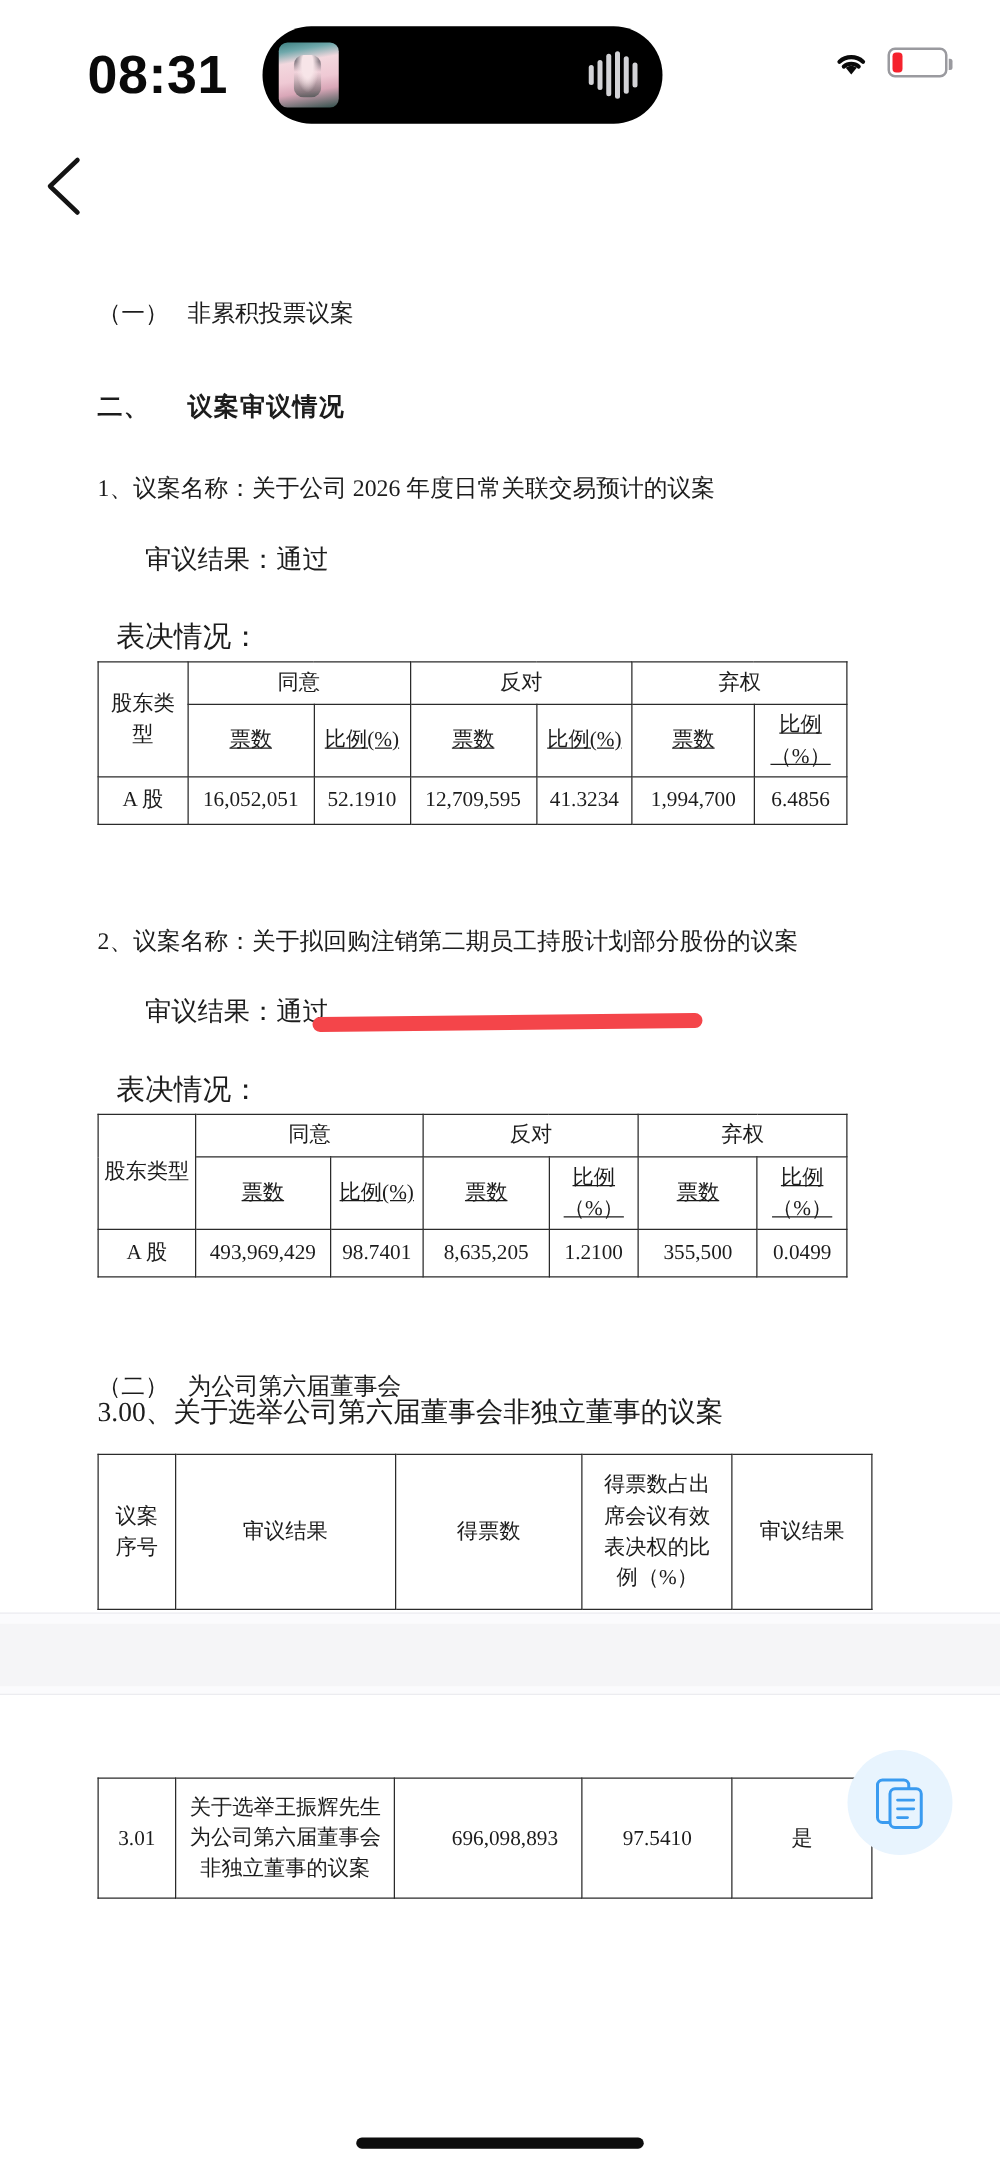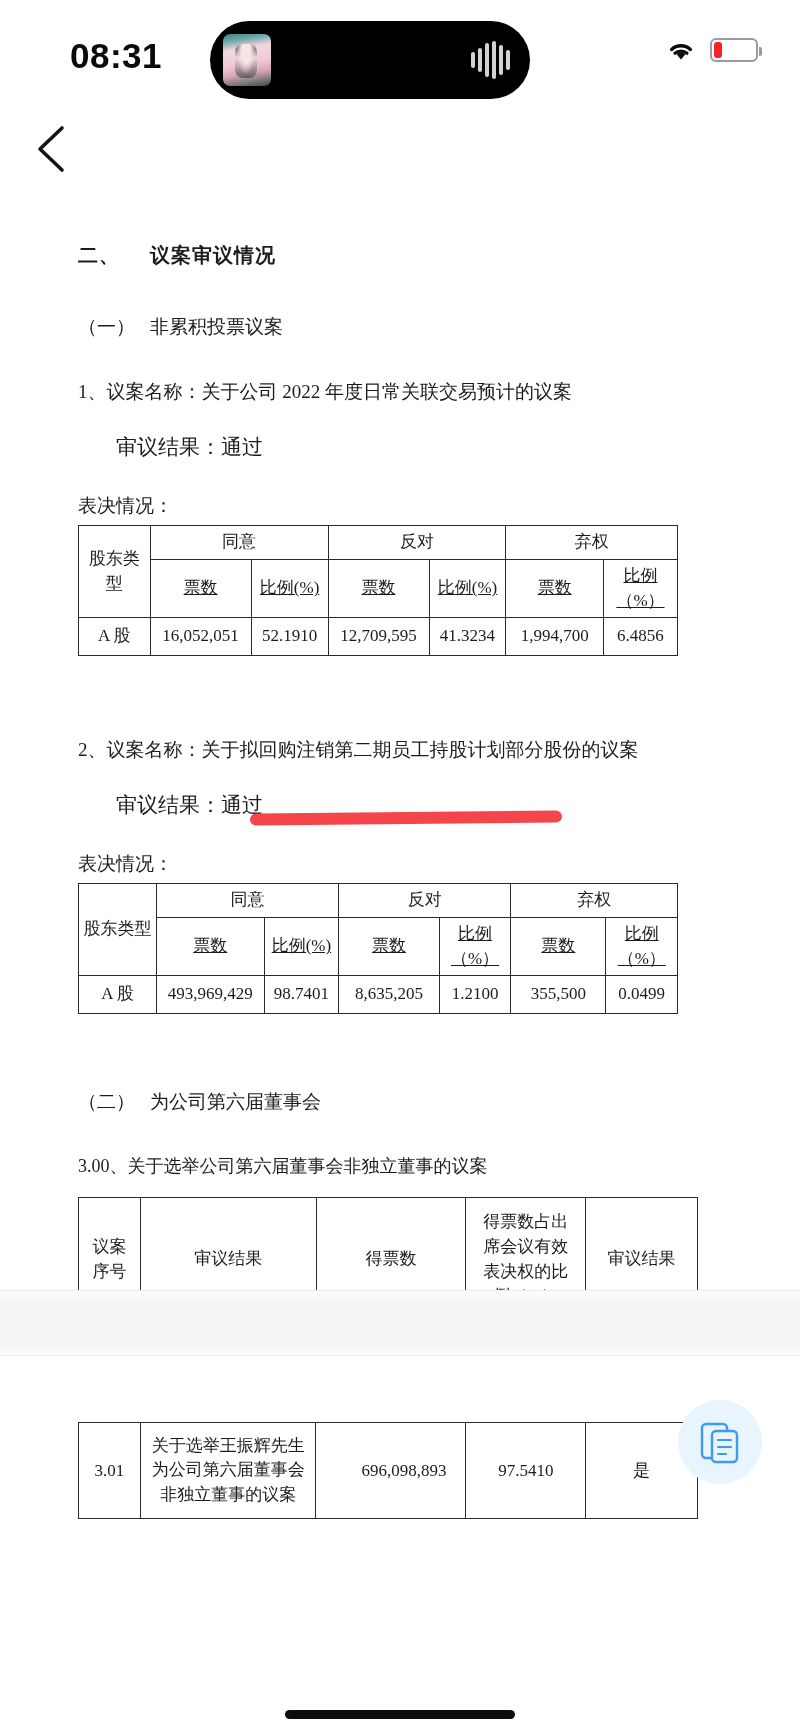--- a/index.html
+++ b/index.html
@@ -12,21 +12,21 @@
   #screen { position: relative; width: 800px; height: 1735px; background: #fff; }
 
   
   .statusbar {
     position: absolute; top: 0; left: 0; width: 800px; height: 112px;
     background: #fff;
   }
   .status-time {
     position: absolute; left: 70px; top: 36px;
     font-family: "Liberation Sans", sans-serif;
-    font-size: 35px; font-weight: 700; color: #0a0a0a;
+    font-size: 43px; font-weight: 700; color: #0a0a0a;
     letter-spacing: 0.5px;
   }
   .dynamic-island {
     position: absolute; left: 210px; top: 21px;
     width: 320px; height: 78px; border-radius: 39px;
     background: #000; overflow: hidden;
   }
   .island-thumb {
     position: absolute; left: 13px; top: 13px;
     width: 48px; height: 52px; border-radius: 7px;
@@ -65,22 +65,22 @@
   
   .doc { position: absolute; top: 190px; left: 0; width: 800px; background: #fff; }
   .doc-inner { padding: 0 78px; }
   .p { color: #1c1c1c; line-height: 1.0; }
   .sec-title { font-size: 20px; font-weight: 700; letter-spacing: 1px; margin-top: 55px; }
   .sec-title .num { display: inline-block; width: 72px; }
   .sub-title { font-size: 19px; margin-top: 52px; }
   .sub-title .num { display: inline-block; width: 72px; }
   .item-line { font-size: 19px; margin-top: 46px; }
   .result-line { font-size: 21px; margin-top: 36px; padding-left: 38px; }
-  .votes-label { font-size: 19px; margin-top: 40px; margin-bottom: 8px; margin-left: 0; font-family: Liberation Mono, monospace; }
-  .cum-title { font-size: 18px; margin-top: 46px; }
+  .votes-label { font-size: 23px; margin-top: 40px; margin-bottom: 8px; margin-left: 15px; }
+  .cum-title { font-size: 22px; }
 
   table.vt { border-collapse: collapse; font-size: 17px; color: #1c1c1c; }
   table.vt td, table.vt th {
     border: 1px solid #2b2b2b; text-align: center; font-weight: 400; padding: 2px 4px;
     line-height: 1.45;
   }
   table.vt .grouphdr { height: 34px; }
   table.vt .subhdr { height: 58px; vertical-align: middle; text-decoration: underline; }
   table.vt .datarow td { height: 38px; }
   .tbl1 { width: 600px; margin-left: 0px; }
@@ -178,30 +178,30 @@
     <div class="back-btn">
       <svg width="56" height="58" viewBox="0 0 56 58">
         <path d="M34 8 L12 29 L34 50" stroke="#141414" stroke-width="3.6" fill="none" stroke-linecap="round" stroke-linejoin="round"></path>
       </svg>
     </div>
   </div>
 
   <div class="doc">
     <div class="doc-inner">
 
+      <div class="p sub-title">
+        <span class="num">（一）</span><span>非累积投票议案</span>
+      </div>
+
       <div class="p sec-title">
         <span class="num">二、</span><span>议案审议情况</span>
       </div>
 
-      <div class="p sub-title">
-        <span class="num">（一）</span><span>非累积投票议案</span>
-      </div>
-
       <div class="p item-line">
-        <span>1、</span><span>议案名称：</span><span>关于公司 2022 年度日常关联交易预计的议案</span>
+        <span>1、</span><span>议案名称：</span><span>关于公司 2026 年度日常关联交易预计的议案</span>
       </div>
       <div class="p result-line">
         <span>审议结果：</span><span>通过</span>
       </div>
       <div class="p votes-label">表决情况：</div>
 
       <table class="vt tbl1">
         <tbody>
             <tr class="grouphdr">
           <td class="c0" rowspan="2">股东类型</td>

